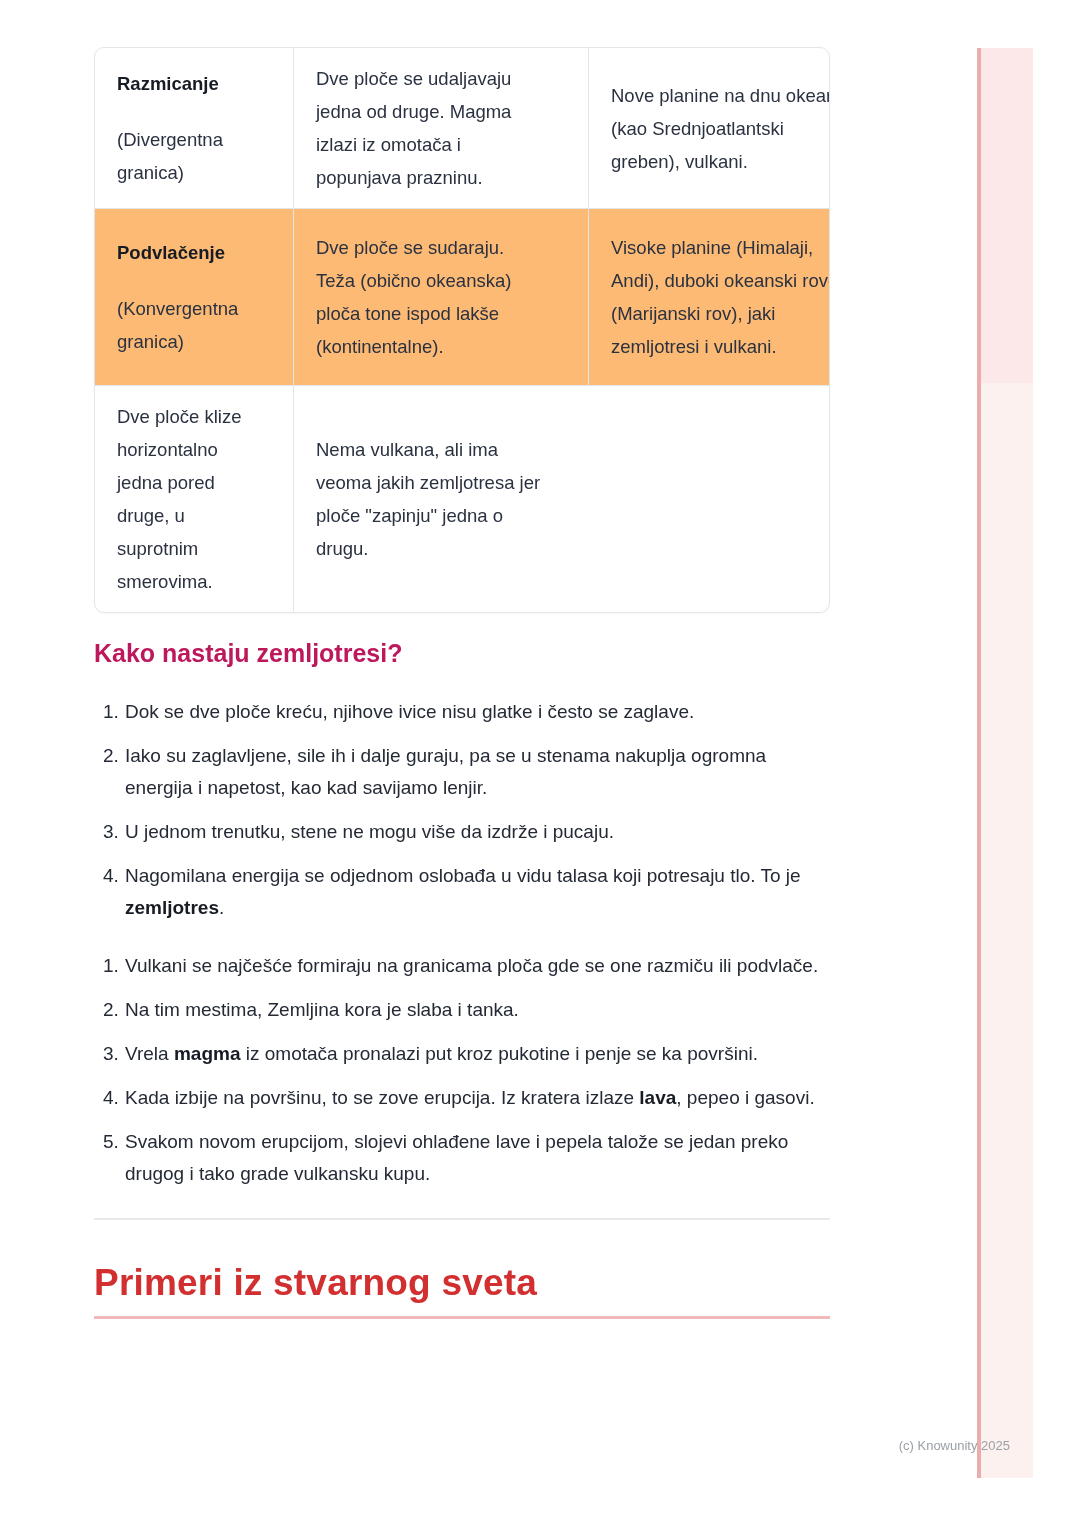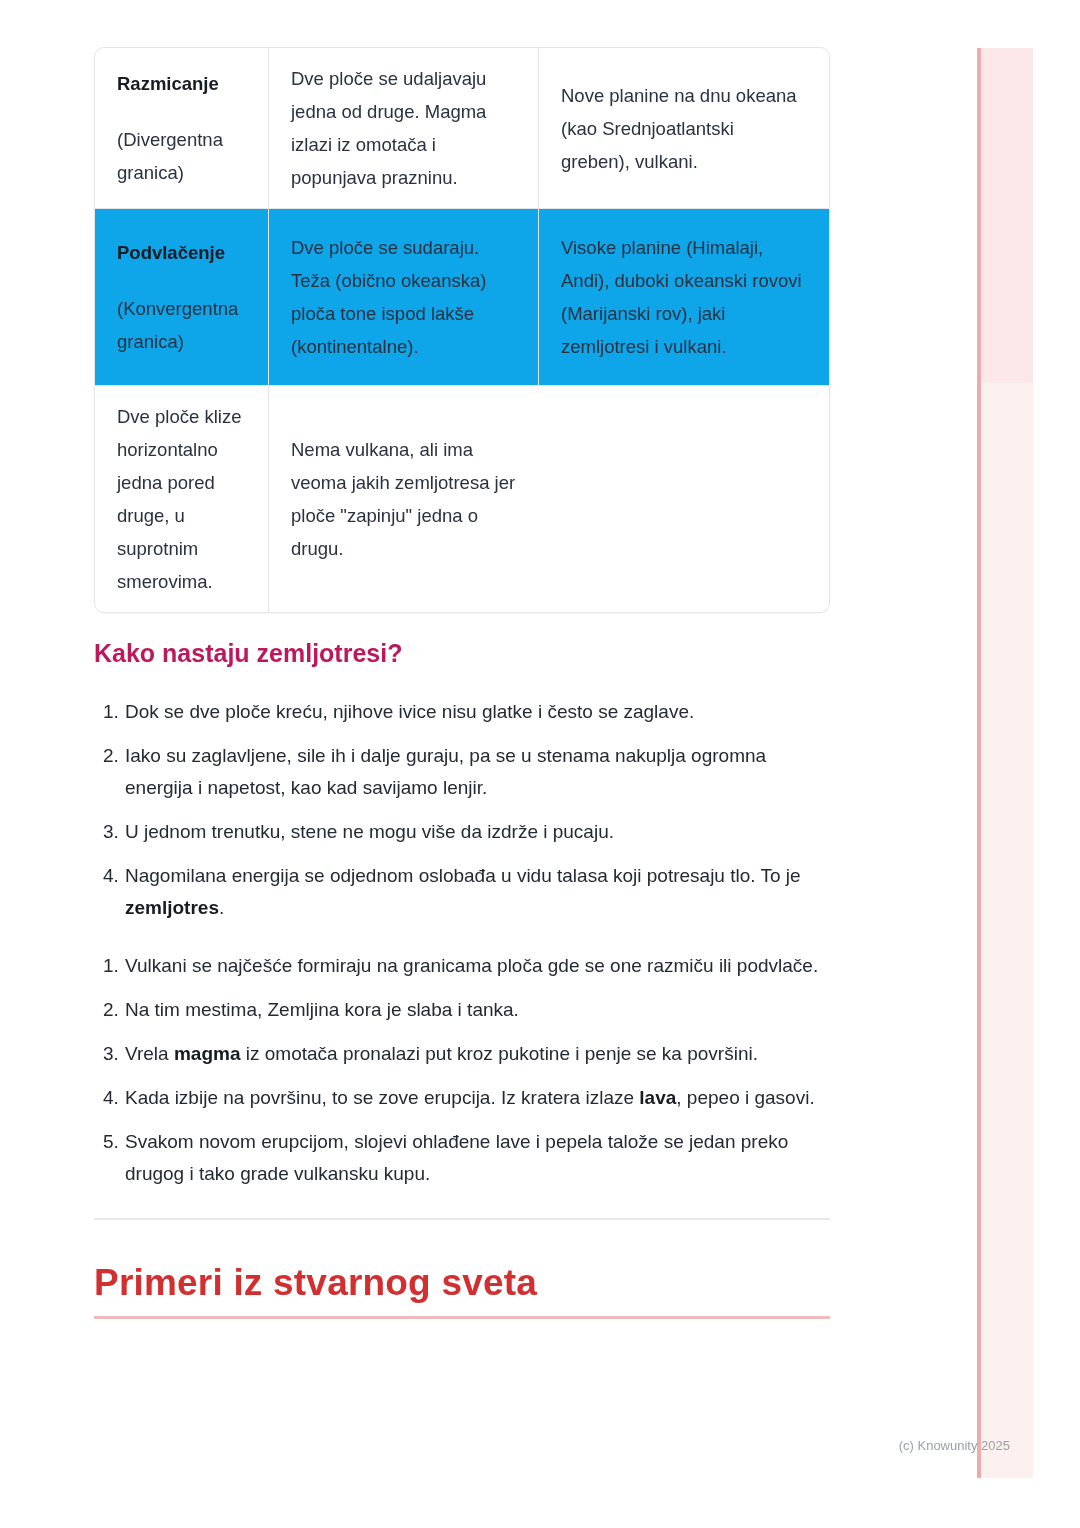--- a/index.html
+++ b/index.html
@@ -45,23 +45,24 @@
     width: 736px;
     border: 1px solid #e3e5e9;
     border-radius: 10px;
     overflow: hidden;
     box-sizing: border-box;
     box-shadow: 0 1px 2px rgba(0,0,0,0.04);
   }
   .trow {
     display: grid;
     grid-template-columns: 173px 270px 291px;
+    gap: 25px;
   }
   .trow + .trow { border-top: 1px solid #e3e5e9; }
-  .trow.shaded { background: #0ea5e9; }
+  .trow.shaded { background: #fdba74; }
   .tcell {
     box-sizing: border-box;
     padding: 14px 22px;
     font-size: 18.5px;
     line-height: 33px;
     display: flex;
     flex-direction: column;
     justify-content: center;
   }
   .tcell + .tcell { border-left: 1px solid #e3e5e9; }

